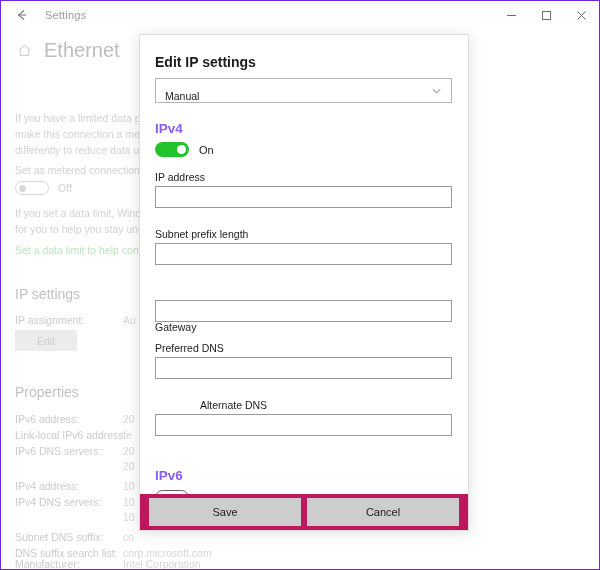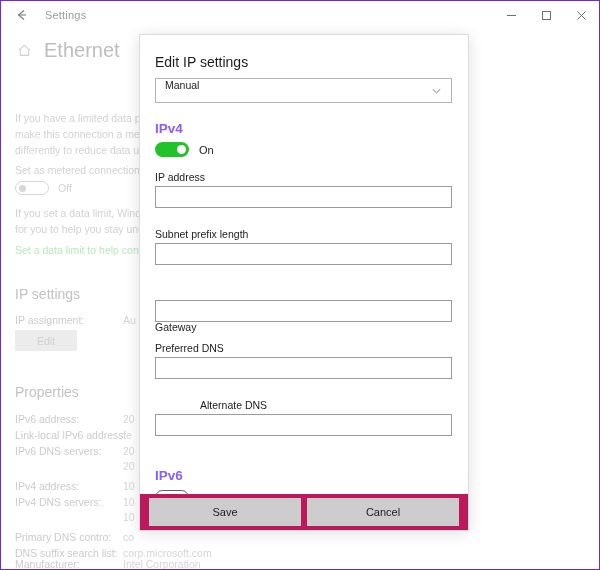--- a/index.html
+++ b/index.html
@@ -174,34 +174,34 @@
   #dialog-inner {
     position: absolute;
     left: 0; top: 0;
     width: 328px; height: 461px;
     overflow: hidden;
   }
   #dialog-title {
     position: absolute;
     left: 15px; top: 19px;
     font-size: 14px;
-    font-weight: 400;
+    font-weight: 700;
     color: #1c1c1c;
   }
 
   
   #ip-mode-select {
     position: absolute;
     left: 15px; top: 43px;
     width: 297px; height: 25px;
     border: 1px solid #b4b4b4;
     background: #ffffff;
     box-sizing: border-box;
     display: flex;
-    align-items: flex-start;
+    align-items: flex-end;
   }
   #ip-mode-value {
     margin-left: 9px;
     font-size: 10.5px;
     color: #1c1c1c;
   }
   #ip-mode-chevron {
     position: absolute;
     right: 9px; top: 50%;
     transform: translateY(-50%);
@@ -396,21 +396,21 @@
     <div class="prop-val" style="top:431px;">20</div>
 
     <div class="prop-row" style="top:451px;">IPv4 address:</div>
     <div class="prop-val" style="top:451px;">10</div>
 
     <div class="prop-row" style="top:467px;">IPv4 DNS servers:</div>
     <div class="prop-val" style="top:467px;">10</div>
 
     <div class="prop-val" style="top:482px;">10</div>
 
-    <div class="prop-row" style="top:502px;">Primary DNS contro:</div>
+    <div class="prop-row" style="top:502px;">Subnet DNS suffix:</div>
     <div class="prop-val" style="top:502px;">co</div>
 
     <div class="prop-row" style="top:518px;">DNS suffix search list:</div>
     <div class="prop-val" style="top:518px;">corp.microsoft.com</div>
 
     <div class="prop-row" style="top:501px; top:-999px;"></div>
 
     <div class="prop-row" style="top:518px; top:529px;">Manufacturer:</div>
     <div class="prop-val" style="top:529px;">Intel Corporation</div>
   </div>

